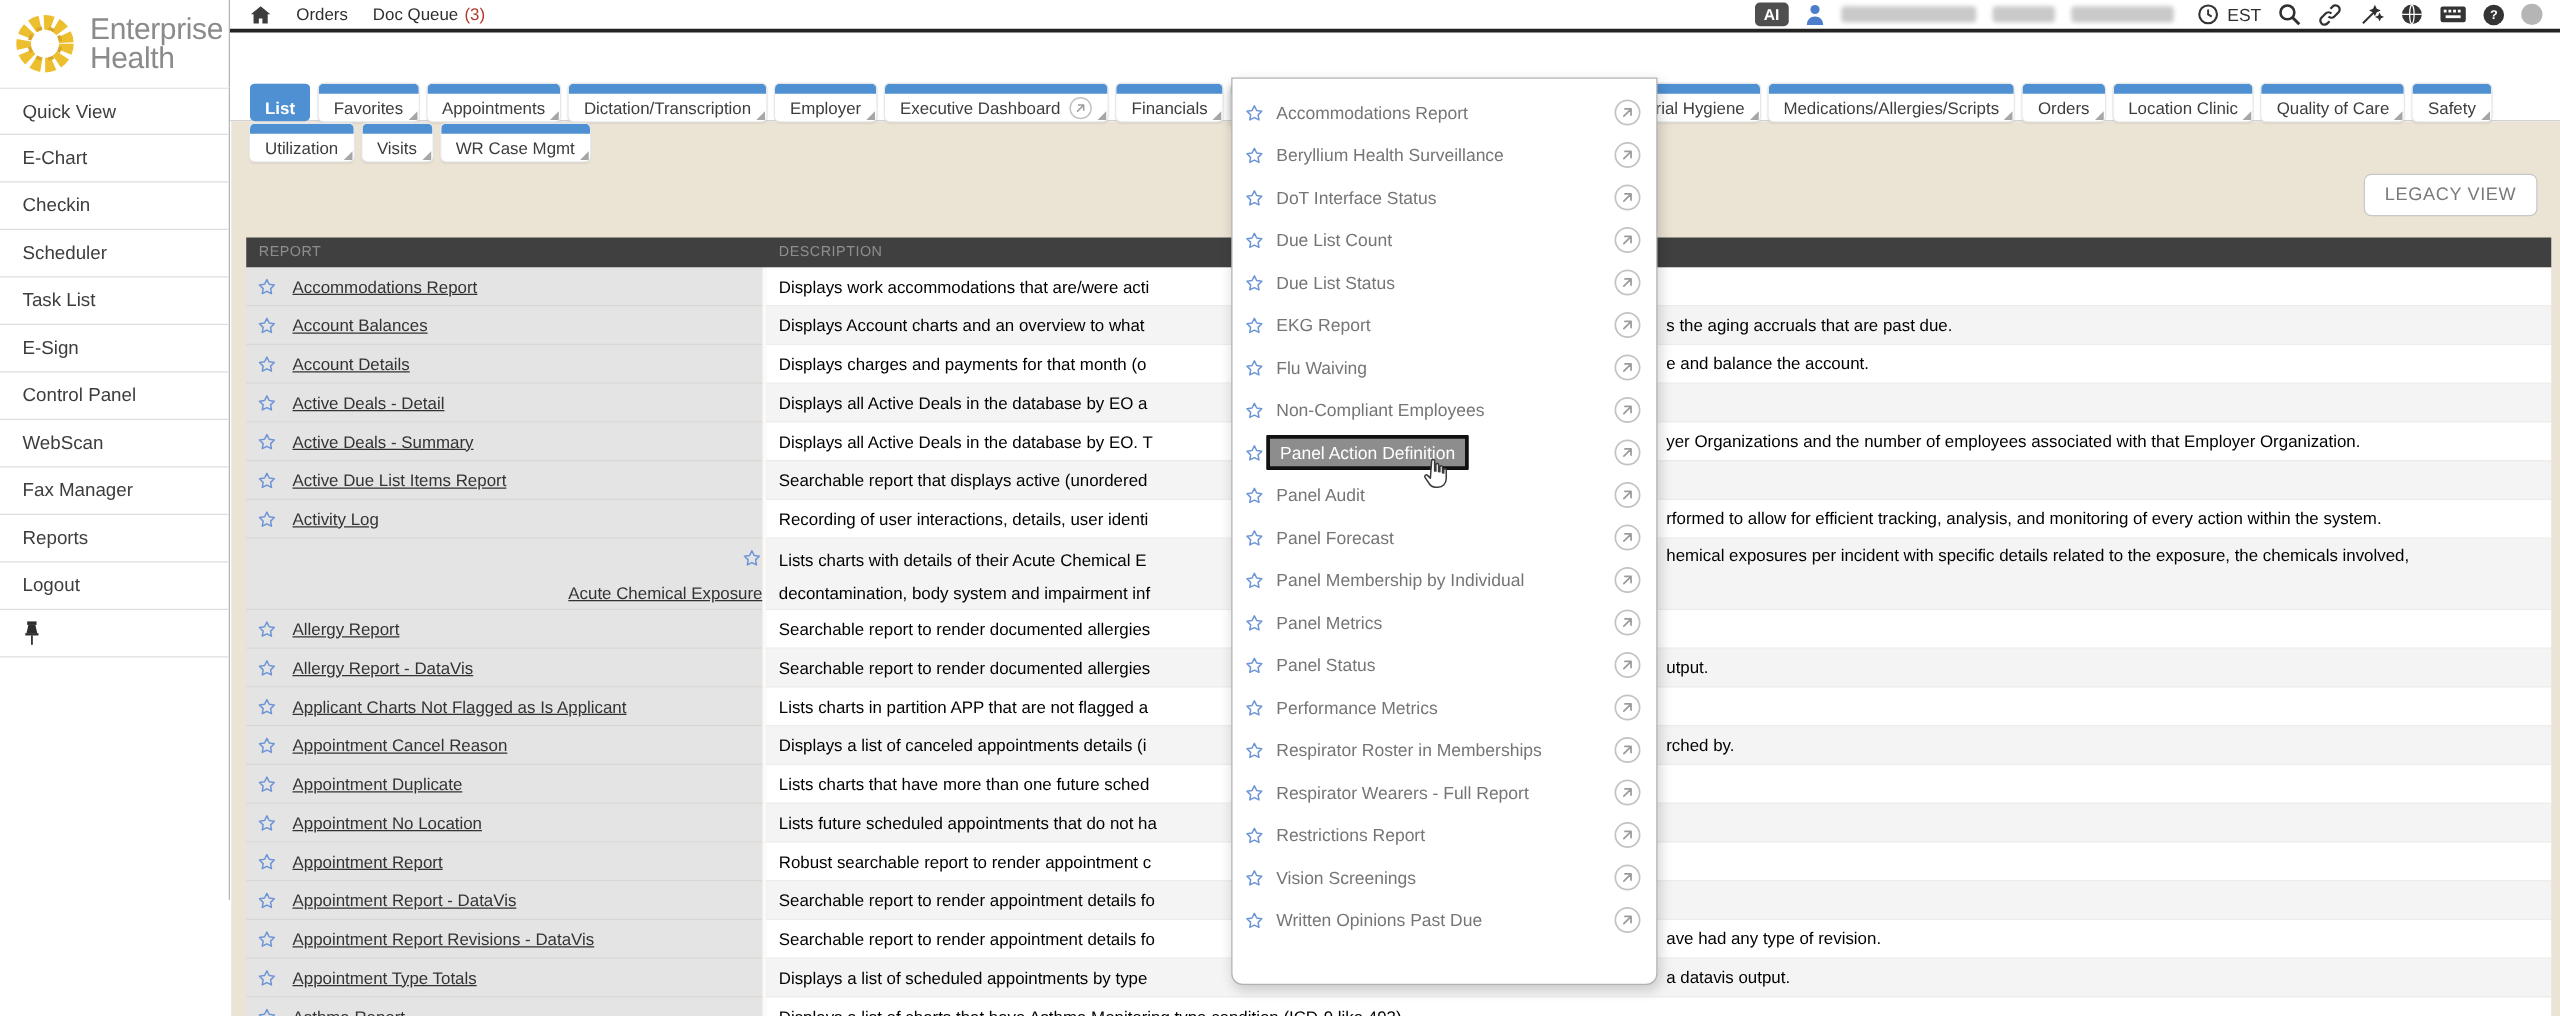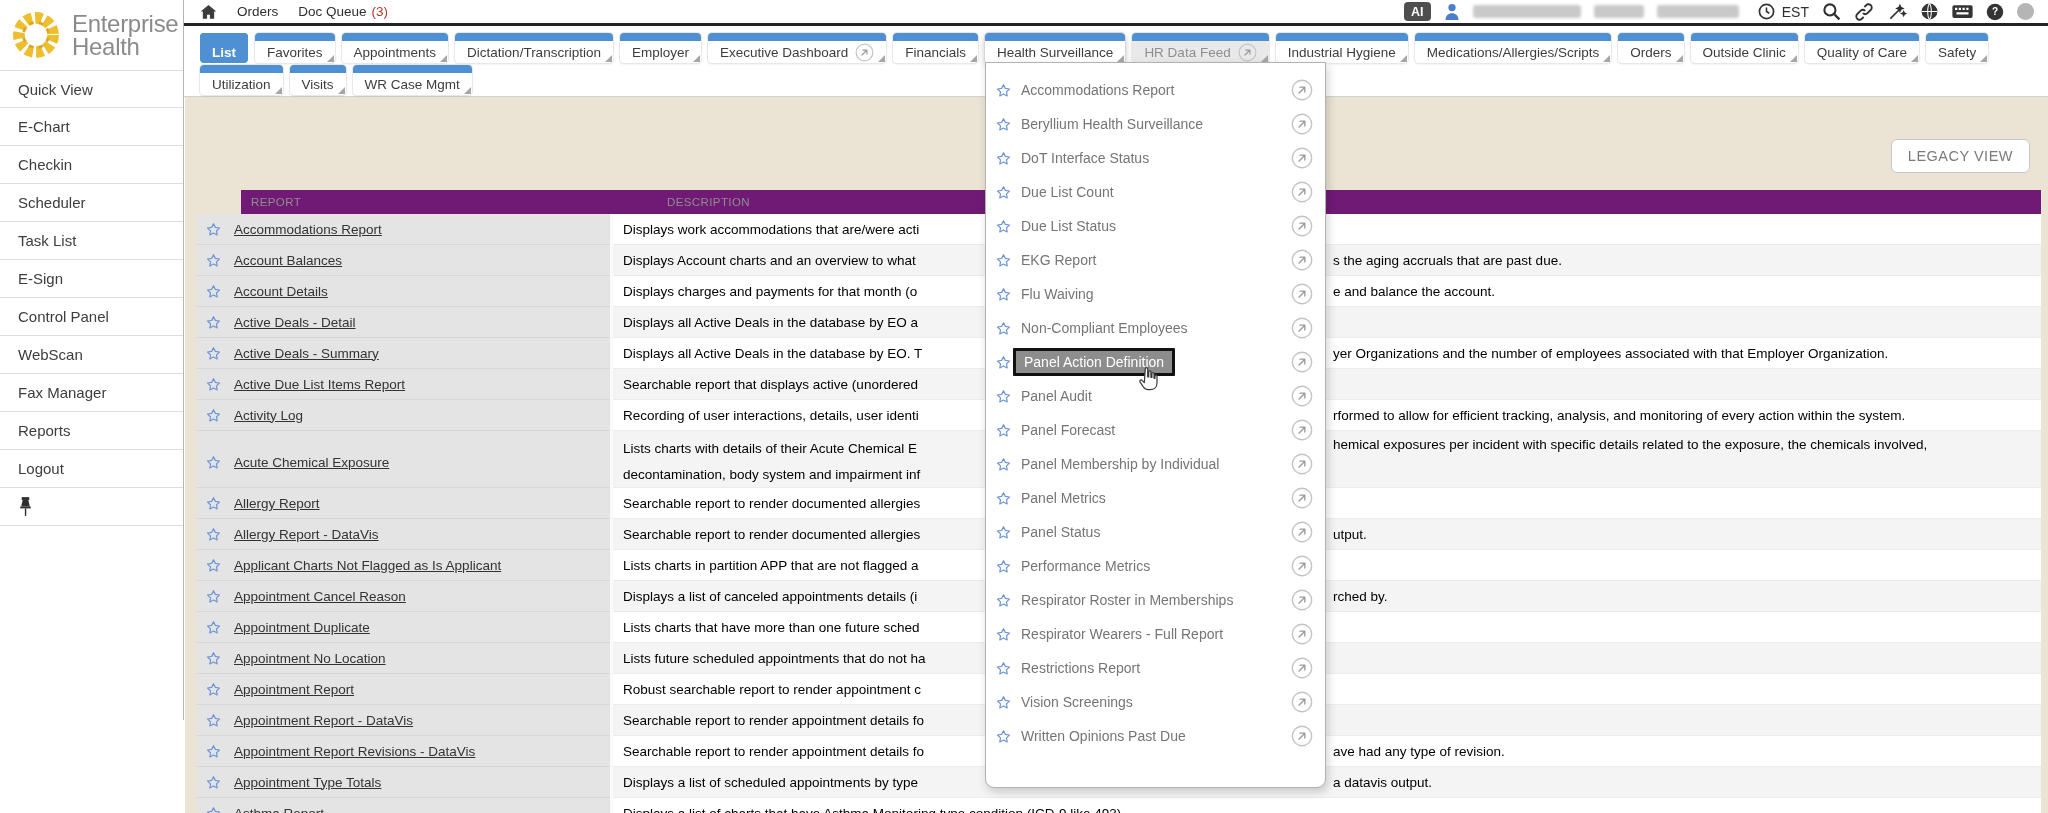--- a/index.html
+++ b/index.html
@@ -29,46 +29,46 @@
            border-right:1px solid #b5b5b5;box-sizing:border-box;z-index:6;}
   .side-item{height:38px;border-bottom:1px solid #dedede;display:flex;align-items:center;
              padding-left:18px;font-size:15px;color:#3d3d3d;box-sizing:border-box;cursor:pointer;}
   #side-menu .side-item:first-child{border-top:1px solid #dedede;}
   
   .header-white{position:absolute;left:184px;top:29px;width:1864px;height:68px;background:#fff;
                 border-bottom:1px solid #d2d2d2;box-sizing:border-box;z-index:5;}
   .tab-row{position:absolute;left:16px;display:flex;gap:7px;}
   .r1{top:4px;} .r2{top:36px;}
   .tab{position:relative;border-radius:4px;overflow:hidden;background:#fff;cursor:pointer;
-       box-shadow:0 0 0 1px #e8e8e8,0 1px 2px rgba(0,0,0,.15);}
+       box-shadow:0 0 0 1px #e8e8e8,0 1px 2px rgba(0,0,0,.15);margin-top:34px;}
   .tab-cap{height:8px;background:#4e90d2;}
   .tab-body{height:22px;display:flex;align-items:center;padding:0 12px;font-size:13.5px;
             color:#3d3d3d;gap:7px;white-space:nowrap;}
   .tab.active{background:#4e90d2;box-shadow:none;}
   .tab.active .tab-cap{background:#4e90d2;}
   .tab.active .tab-body{color:#fff;font-weight:bold;}
   .tab.dimmed .tab-body{background:#e9e9e9;color:#8d8d8d;}
   .tab.open{box-shadow:0 0 0 1px #d8d8d8,0 3px 7px rgba(0,0,0,.28);}
   .fold{position:absolute;right:1px;bottom:1px;width:0;height:0;
         border-left:7px solid transparent;border-bottom:7px solid #a6a6a6;}
   
   .content{position:absolute;left:185px;top:97px;width:1863px;height:716px;background:#ebe3d3;}
   .legacy-btn{position:absolute;top:42px;right:18px;background:#fff;border:1px solid #c8c8c8;
               border-radius:6px;color:#7a7a7a;font-size:14.5px;letter-spacing:.5px;
               padding:8px 16px;font-family:"Liberation Sans",sans-serif;cursor:pointer;}
   .rtable{position:absolute;left:12px;top:93px;width:1844px;}
-  .thead{display:flex;height:24px;background:#701a75;color:#8e8e8e;font-size:11.5px;
-         align-items:center;letter-spacing:.4px;margin-left:44px;}
+  .thead{display:flex;height:24px;background:#404040;color:#8e8e8e;font-size:11.5px;
+         align-items:center;letter-spacing:.4px;}
   .th-report{width:416px;padding-left:10px;box-sizing:border-box;}
   .th-desc{flex:1;padding-left:10px;}
   .trow{display:flex;height:31px;}
   .trow.tall{height:57px;}
   .cell-report{width:413px;background:#e4e4e4;border-bottom:1px solid #d7d7d7;display:flex;
                align-items:center;gap:12px;padding-left:8px;box-sizing:border-box;}
-  .trow.tall .cell-report{align-items:center;padding-top:7px;}
+  .trow.tall .cell-report{align-items:flex-end;padding-top:7px;flex-direction:column;}
   .gut{width:3px;background:#fbfaf8;}
   .cell-desc{flex:1;position:relative;border-bottom:1px solid #ececec;display:flex;
              flex-direction:column;justify-content:center;padding-left:10px;box-sizing:border-box;
              font-size:13.5px;color:#000000;white-space:nowrap;overflow:hidden;background:#fff;}
   .trow.alt .cell-desc{background:#f4f4f4;}
   .trow.tall .cell-desc{justify-content:flex-start;padding-top:5px;line-height:26px;}
   .rlink{color:#333;text-decoration:underline;font-weight:500;font-size:13.5px;cursor:pointer;}
   .desc-right{position:absolute;left:720px;top:50%;transform:translateY(-50%);}
   .trow.tall .desc-right{top:1px;transform:none;line-height:26px;}
   
@@ -295,21 +295,21 @@
         <div class="tab">
           <div class="tab-cap"></div>
           <div class="tab-body">
             <span>Orders</span>
           </div>
           <div class="fold"></div>
         </div>
         <div class="tab">
           <div class="tab-cap"></div>
           <div class="tab-body">
-            <span>Outside Clinic</span>
+            <span>Location Clinic</span>
           </div>
           <div class="fold"></div>
         </div>
         <div class="tab">
           <div class="tab-cap"></div>
           <div class="tab-body">
             <span>Quality of Care</span>
           </div>
           <div class="fold"></div>
         </div>

